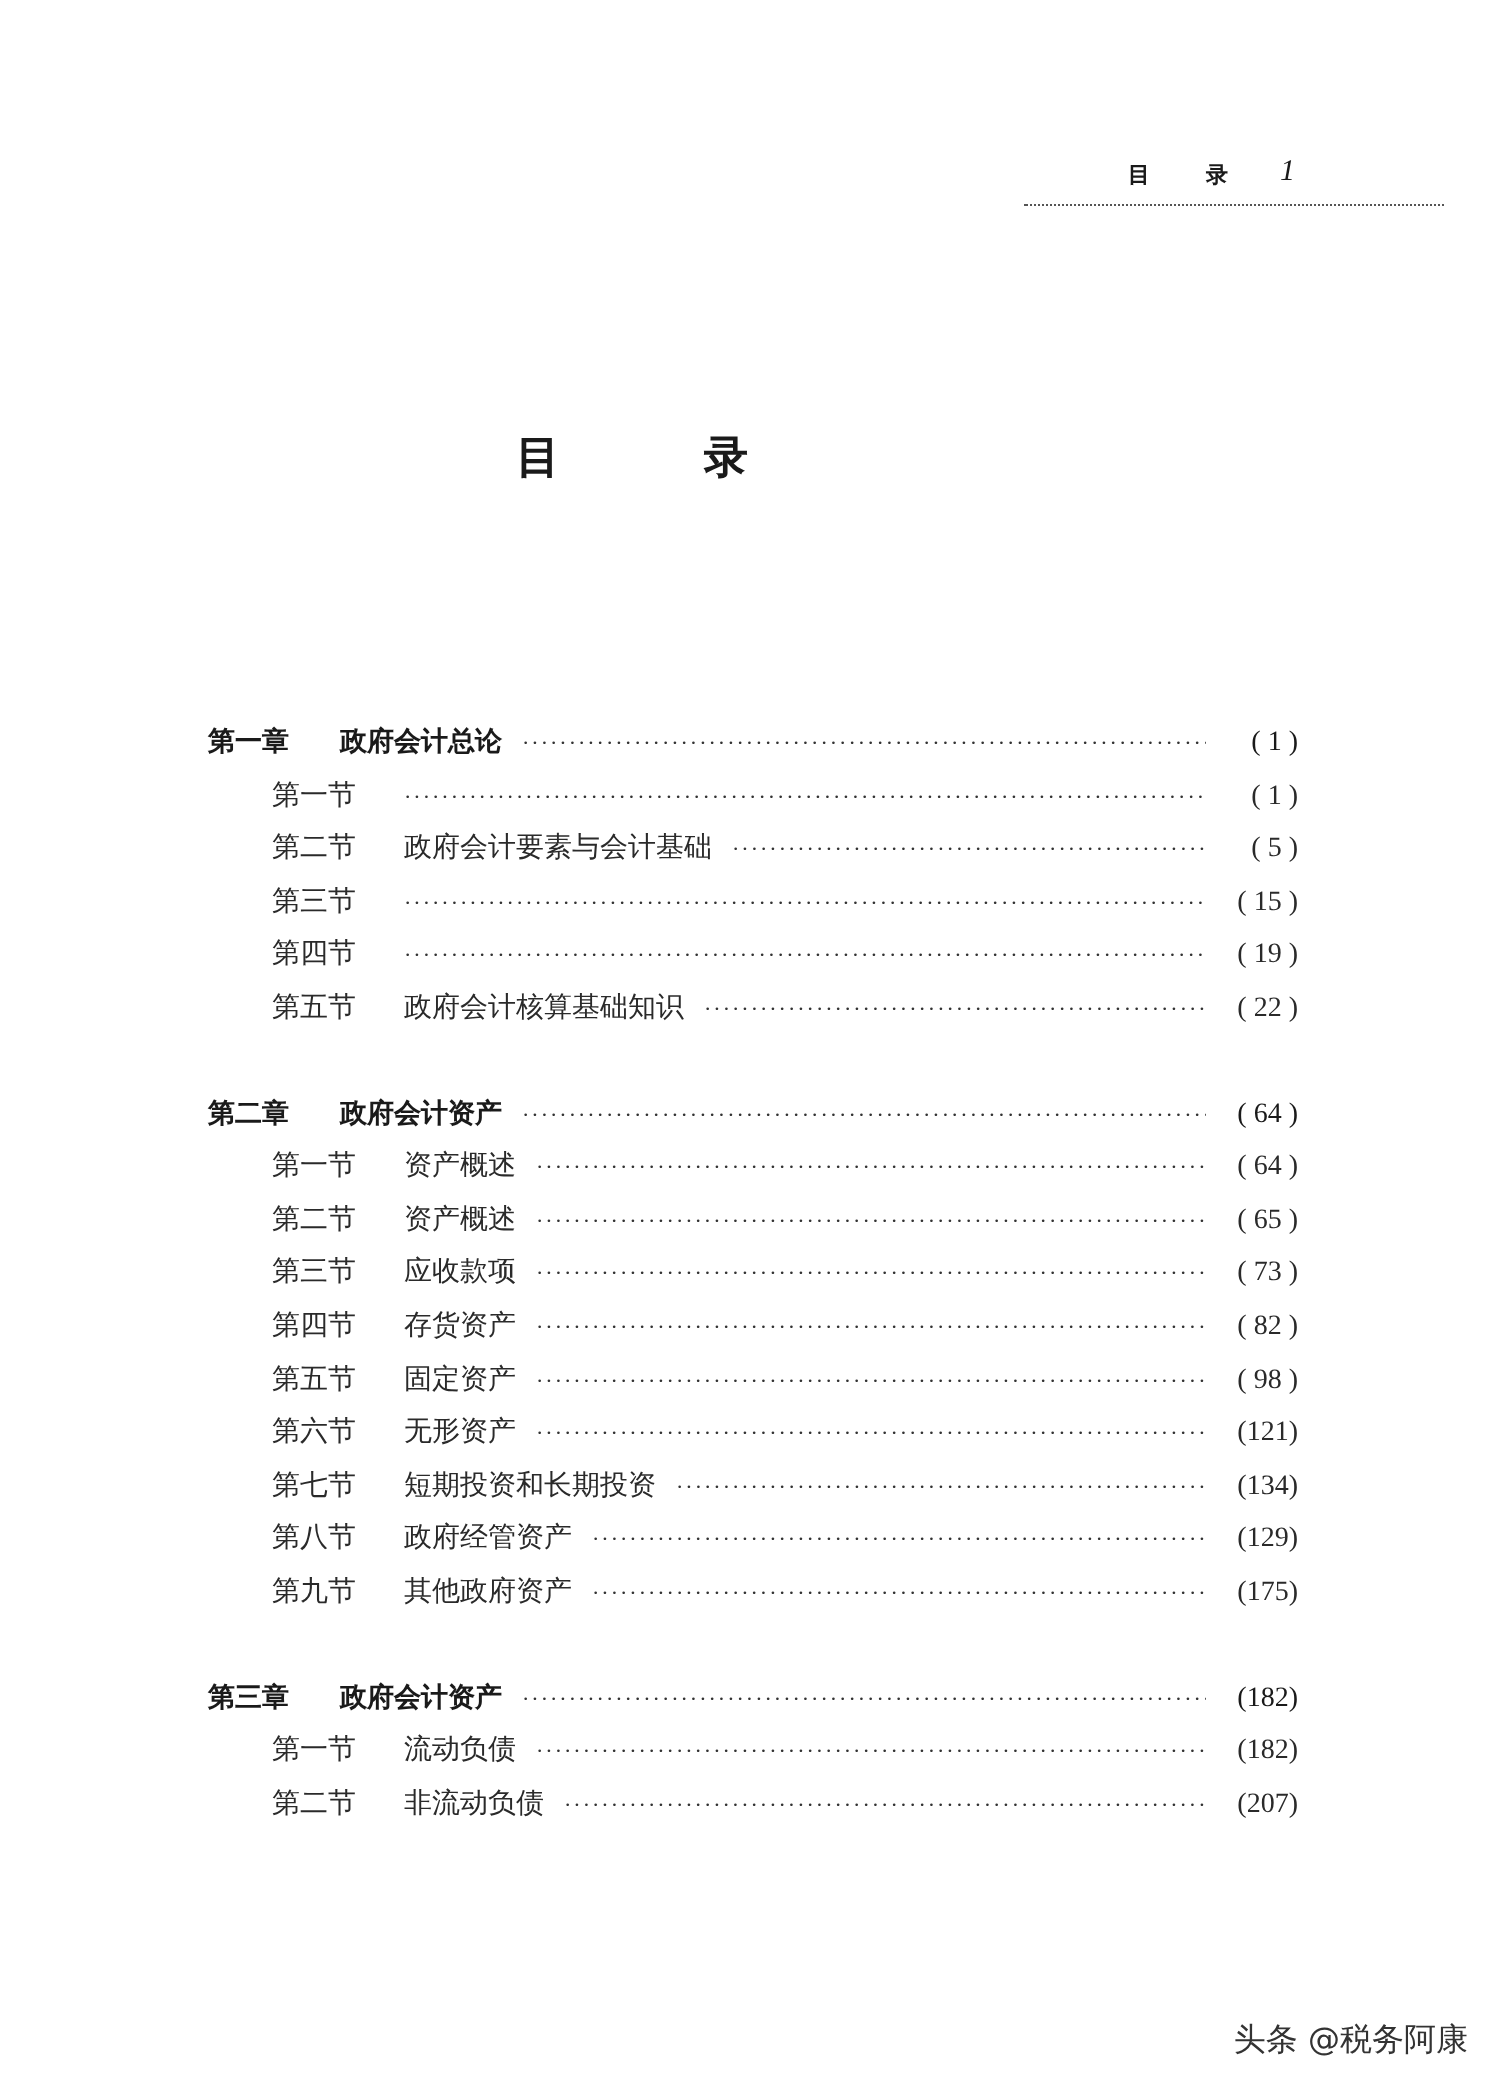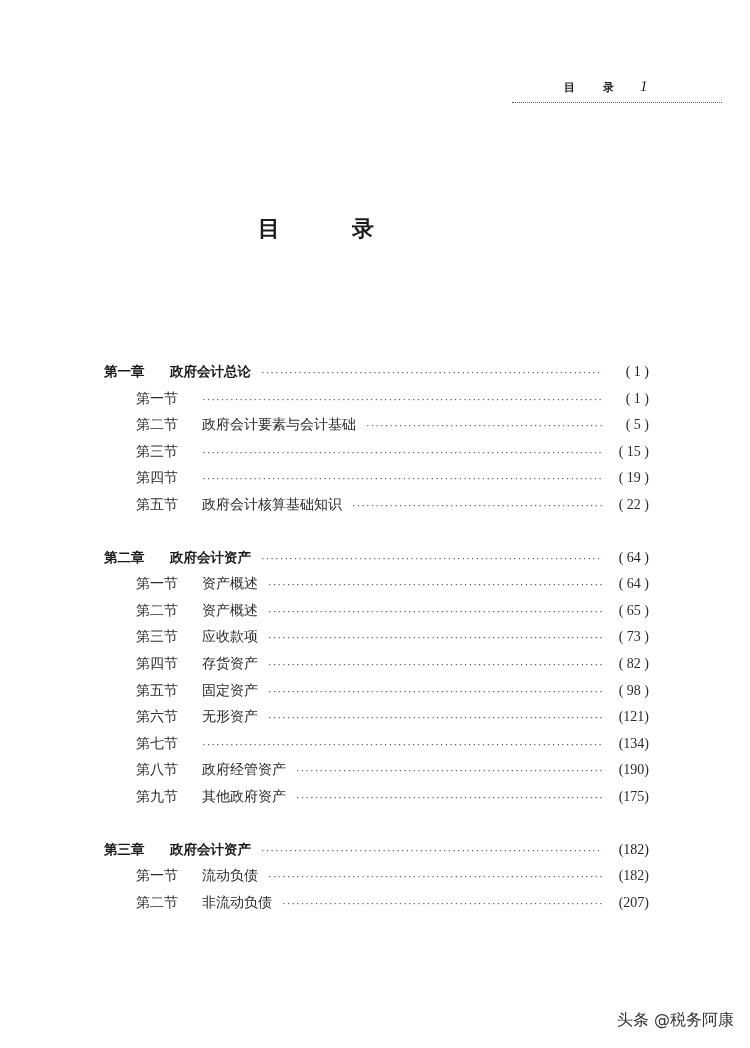--- a/index.html
+++ b/index.html
@@ -139,28 +139,29 @@
     <span class="page">( 98 )</span>
   </div>
   <div class="row section">
     <span class="num">第六节</span>
     <span class="title">无形资产</span>
     <span class="leader">··································································································</span>
     <span class="page">(121)</span>
   </div>
   <div class="row section">
     <span class="num">第七节</span>
+    <span class="title">短期投资和长期投资</span>
     <span class="leader">··································································································</span>
     <span class="page">(134)</span>
   </div>
   <div class="row section">
     <span class="num">第八节</span>
     <span class="title">政府经管资产</span>
     <span class="leader">··································································································</span>
-    <span class="page">(190)</span>
+    <span class="page">(129)</span>
   </div>
   <div class="row section">
     <span class="num">第九节</span>
     <span class="title">其他政府资产</span>
     <span class="leader">··································································································</span>
     <span class="page">(175)</span>
   </div>
 
   <div class="group-gap"></div>
 

